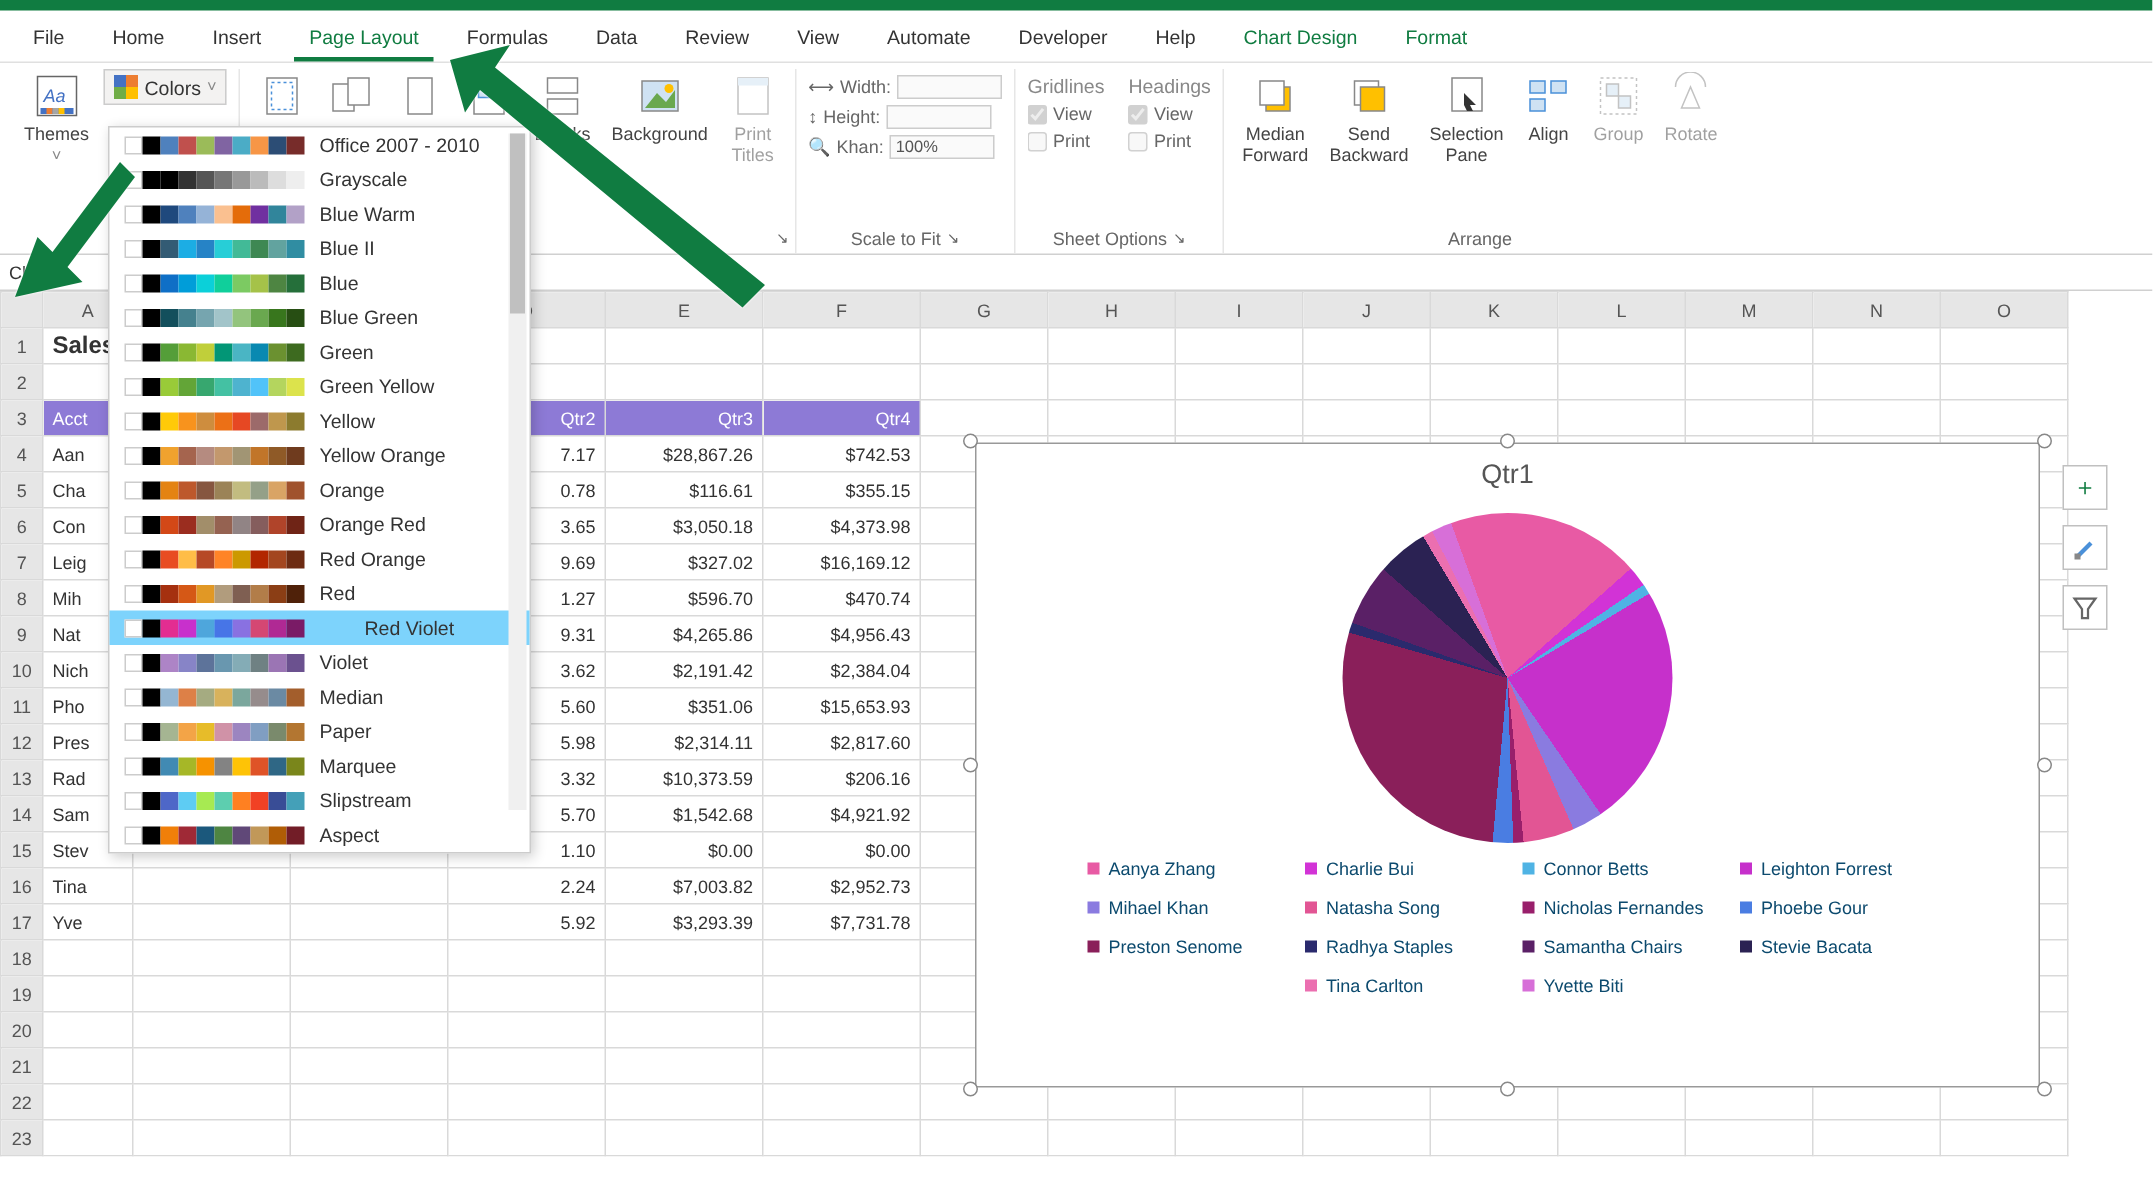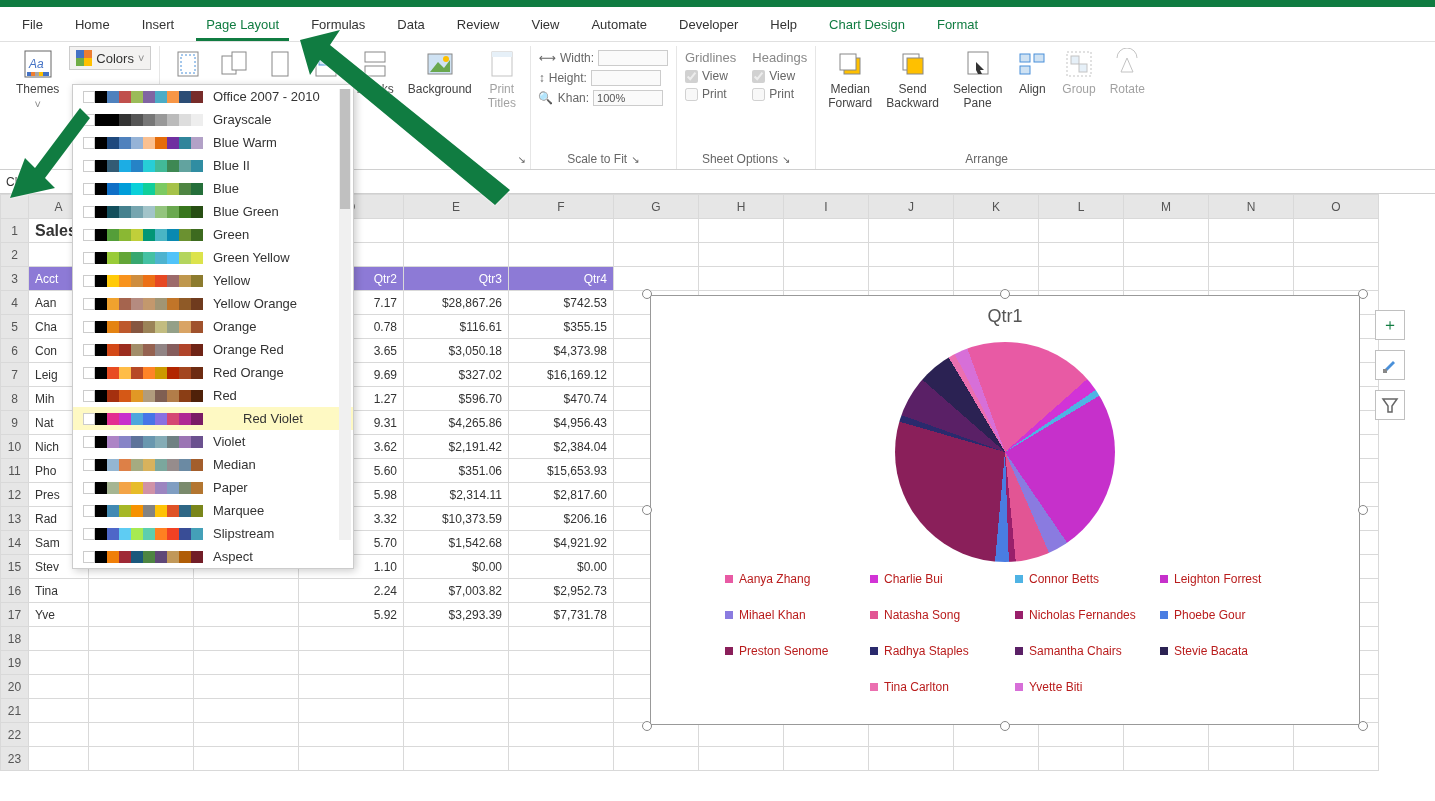--- a/index.html
+++ b/index.html
@@ -26,33 +26,33 @@
 .grid-wrap { position: relative; }
 .sheet { border-collapse: collapse; table-layout: fixed; }
 .sheet th, .sheet td { border: 1px solid #d9d9d9; font-size: 12px; height: 24px; padding: 2px 6px; overflow: hidden; white-space: nowrap; }
 .sheet thead th { background: #e6e6e6; color: #555; font-weight: normal; text-align: center; }
 .sheet tbody th { background: #e6e6e6; color: #555; font-weight: normal; text-align: center; width: 28px; }
 .selall { background: linear-gradient(135deg, #e6e6e6 50%, #ccc 50%); }
 td.num { text-align: right; }
 td.title { font-weight: bold; font-size: 16px; }
 .colors-menu { position: absolute; left: 72px; top: 84px; width: 282px; background: #fff; border: 1px solid #ccc; box-shadow: 2px 2px 8px rgba(0,0,0,.2); z-index: 50; }
 .colors-menu .row { display: flex; align-items: center; padding: 4px 10px; gap: 10px; cursor: pointer; }
-.colors-menu .row:hover, .colors-menu .row.hl { background: #fef9c3; gap: 40px; }
+.colors-menu .row:hover, .colors-menu .row.hl { background: #7dd3fc; gap: 40px; }
 .swatch { display: flex; gap: 0; }
 .swatch span { width: 12px; height: 12px; }
 .cust { text-align: center; padding: 8px; border-top: 1px solid #eee; cursor: pointer; font-size: 13px; }
 .scrl { position: absolute; right: 2px; top: 4px; bottom: 28px; width: 12px; background: #f0f0f0; }
 .scrl .thumb { position: absolute; left: 1px; right: 1px; top: 0; height: 120px; background: #c0c0c0; }
 .arrow1, .arrow2 { position: absolute; z-index: 60; }
 .arrow1 svg, .arrow2 svg { filter: drop-shadow(0 0 1px #fff); }
 .chart-box { position: absolute; left: 650px; top: 295px; width: 710px; height: 430px; border: 1px solid #999; background: #fff; }
 .handle { position: absolute; width: 10px; height: 10px; border: 1px solid #888; background: #fff; border-radius: 50%; }
 .chart-title { text-align: center; font-size: 18px; color: #555; padding-top: 10px; }
 .pie { position: relative; width: 220px; height: 220px; margin: 15px auto 10px; border-radius: 50%; }
-.legend { display: flex; flex-wrap: wrap; justify-content: center; gap: 22px 20px; padding: 0 30px; font-size: 12px; color: #b91c1c; align-items: center; }
+.legend { display: flex; flex-wrap: wrap; justify-content: center; gap: 12px 20px; padding: 0 30px; font-size: 12px; color: #0c4a6e; align-items: center; }
 .legend .li { display: flex; align-items: center; gap: 6px; width: 125px; }
 .legend .sw { width: 8px; height: 8px; }
 .side-btns { position: absolute; left: 1375px; top: 310px; display: flex; flex-direction: column; gap: 10px; }
 .side-btns .b { width: 30px; height: 30px; border: 1px solid #c0c0c0; background: #fff; display: flex; align-items: center; justify-content: center; font-size: 16px; cursor: pointer; }
 </style>
 </head>
 <body>
 
 <div class="title-bar"></div>
 

